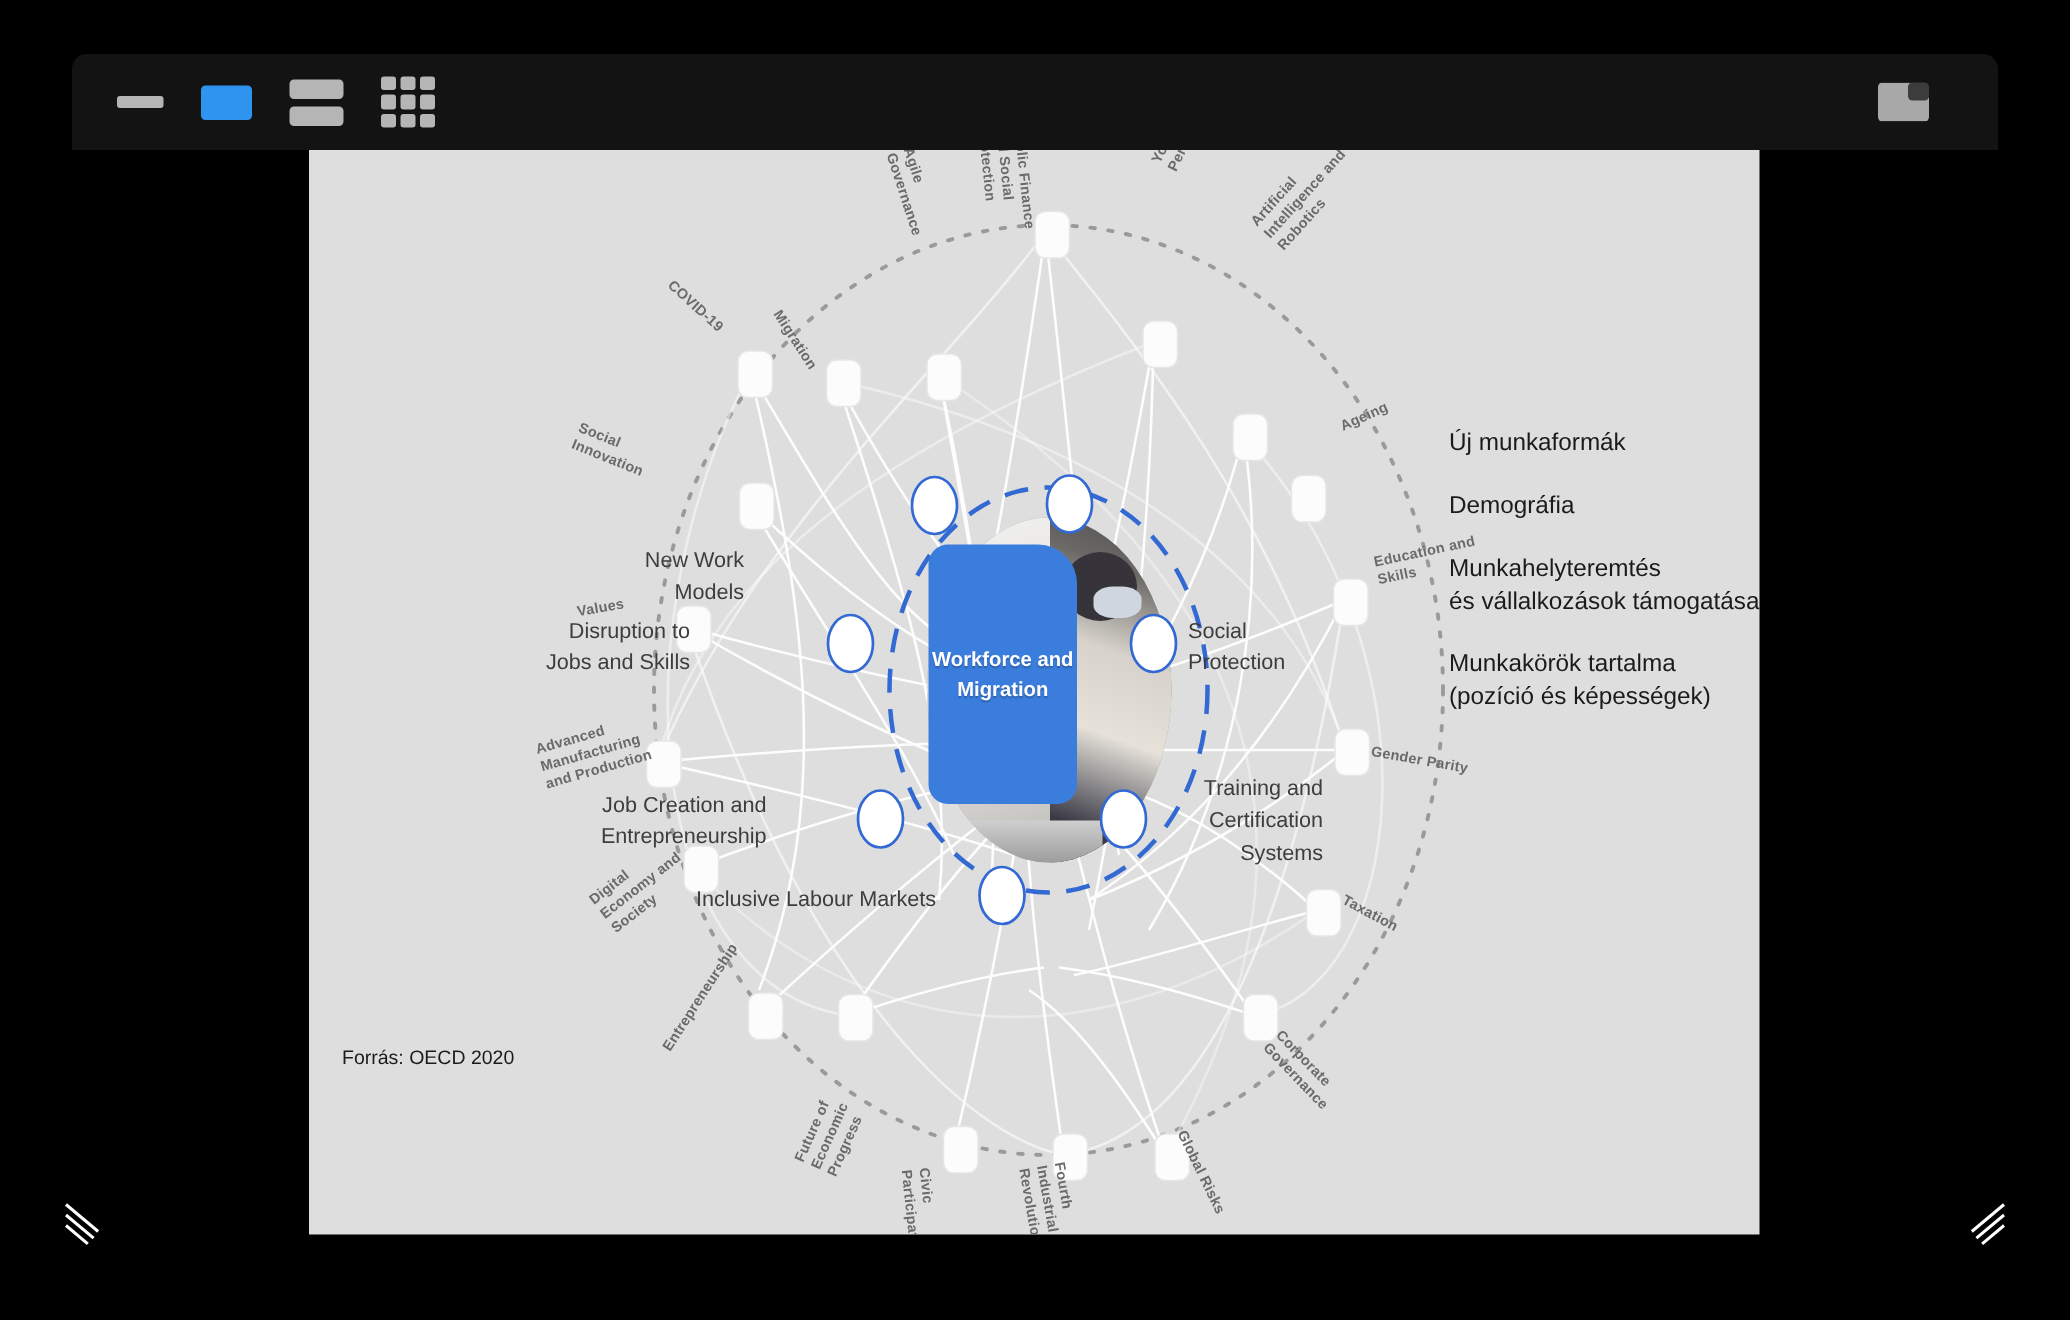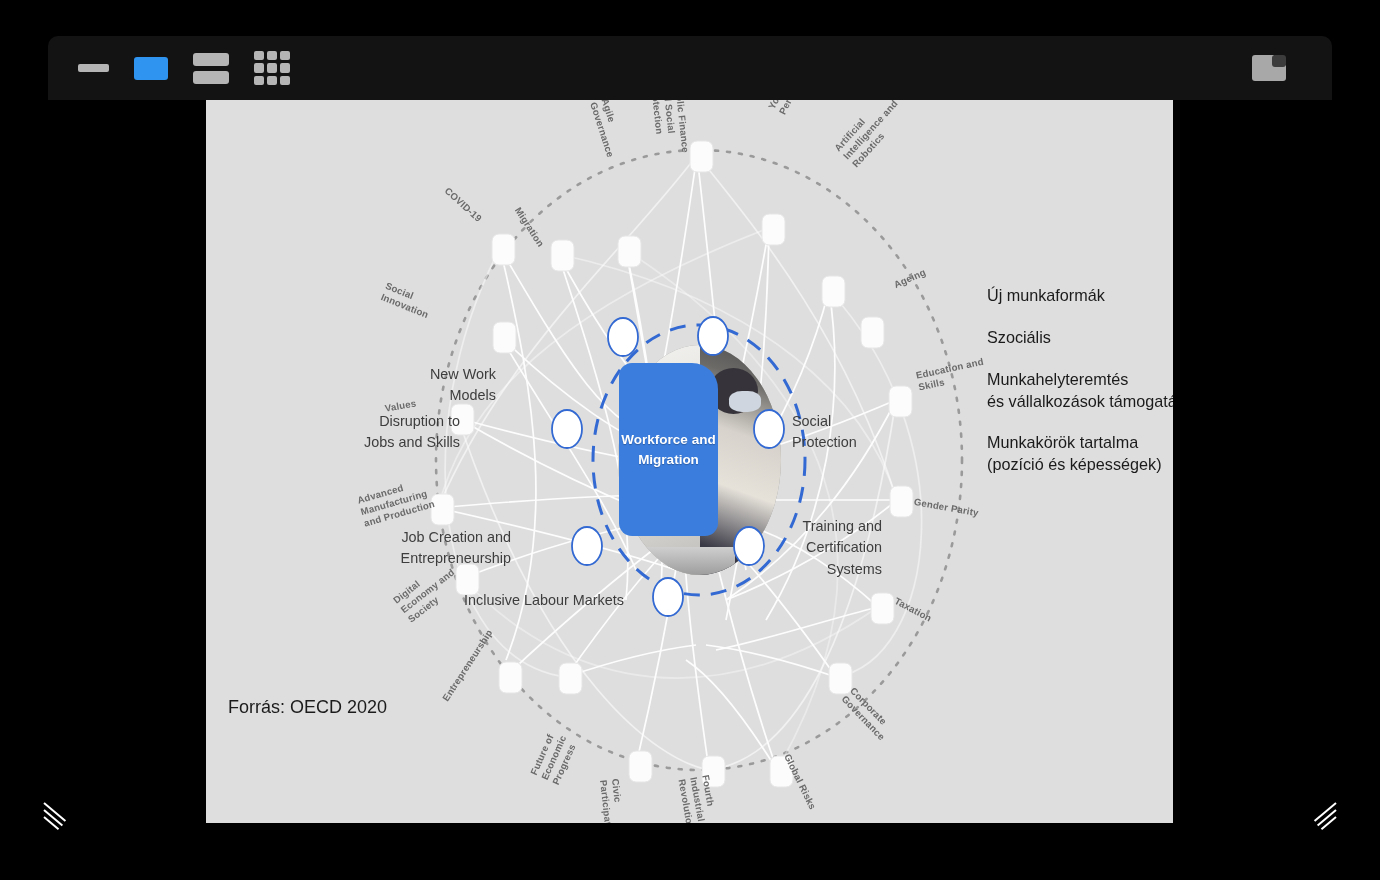--- a/index.html
+++ b/index.html
@@ -97,26 +97,26 @@
   .il-r { text-align: left; }
   .il-l { text-align: right; }
 
   
   .outer-label {
     position: absolute; color: #6a6a6a; font-size: 9.6px; font-weight: bold;
     line-height: 1.25; white-space: pre-line; letter-spacing: .2px;
   }
 
   
-  .hu-list { position: absolute; left: 760px; top: 185px; width: 260px; margin-left: 21px; }
+  .hu-list { position: absolute; left: 760px; top: 185px; width: 260px; }
   .hu-item { color: #1b1b1b; font-size: 16.2px; line-height: 1.35; margin-bottom: 20px; white-space: pre-line; }
 
   .source {
     position: absolute; left: 22px; top: 597px;
-    color: #1b1b1b; font-size: 18px;
+    color: #1b1b1b; font-size: 13px;
   }
 
   
   .handle { position: absolute; width: 30px; height: 28px; }
   .handle i { position: absolute; height: 2px; background: #fff; transform-origin: left center; }
   .h-left  { left: 44px; top: 800px; }
   .h-right { right: 44px; top: 800px; }
 </style>
 </head>
 <body>
@@ -315,21 +315,21 @@
     <div class="outer-label" style="left:150px; top:395px; width:86px; transform:rotate(-16deg); transform-origin:left top;">Advanced
 Manufacturing
 and Production</div>
     <div class="outer-label" style="left:178px; top:303px; width:62px; transform:rotate(-10deg); transform-origin:left top;">Values</div>
     <div class="outer-label" style="left:182px; top:180px; width:70px; transform:rotate(22deg); transform-origin:left top;">Social
 Innovation</div>
     <div class="outer-label" style="left:244px; top:85px; width:70px; transform:rotate(42deg); transform-origin:left top;">COVID-19</div>
 
     <div class="hu-list">
       <div class="hu-item">Új munkaformák</div>
-      <div class="hu-item">Szociális</div>
+      <div class="hu-item">Demográfia</div>
       <div class="hu-item">Munkahelyteremtés
  és vállalkozások támogatása</div>
       <div class="hu-item">Munkakörök tartalma
  (pozíció és képességek)</div>
     </div>
 
     <div class="source">Forrás: OECD 2020</div>
   </div>
 
   <div class="handle h-left">

